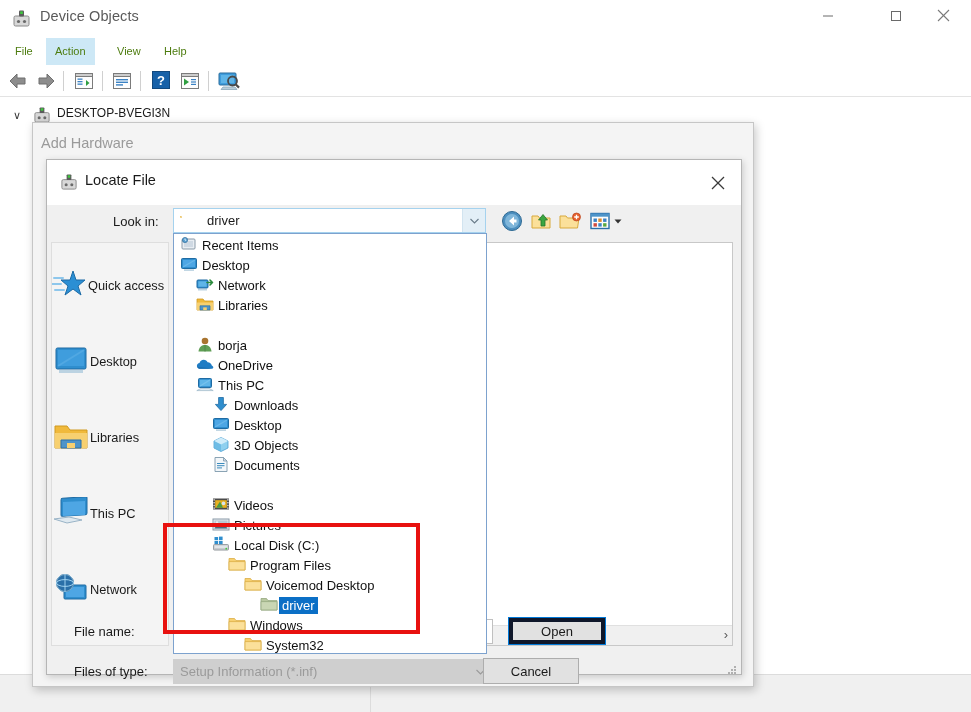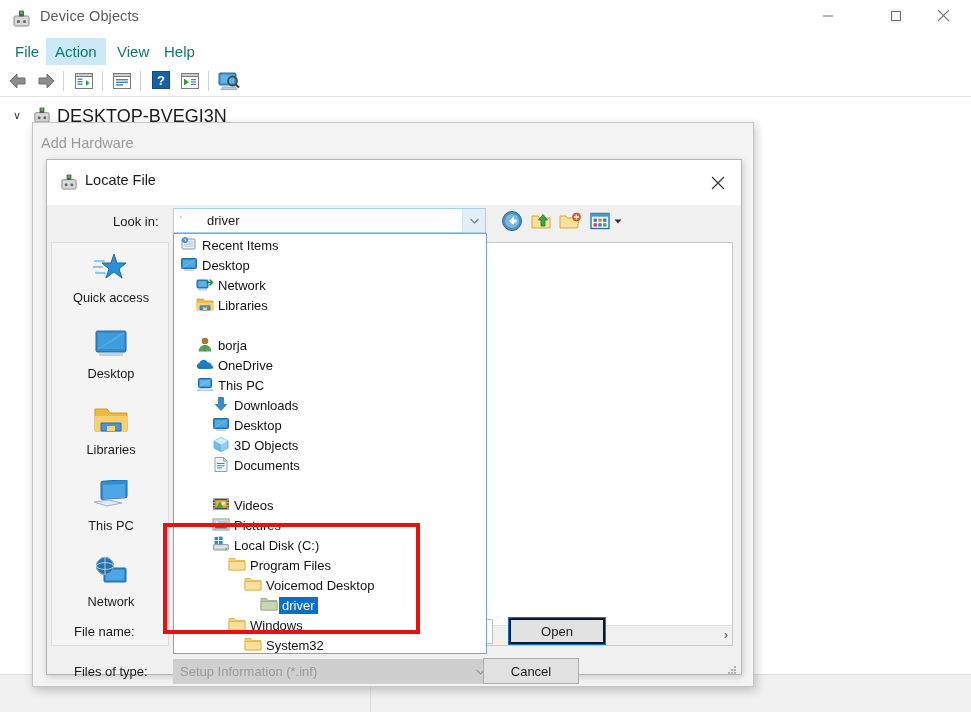--- a/index.html
+++ b/index.html
@@ -37,21 +37,21 @@
   .winbtn.max { left: 873px; }
   .winbtn.close { left: 920px; }
 
   
   .dm-menubar {
     position: absolute; left: 0; top: 38px; width: 971px; height: 27px;
     background: #ffffff;
   }
   .dm-menu {
     position: absolute; top: 0; height: 27px; line-height: 27px;
-    font-size: 15px; color: #0f766e; padding: 0 9px;
+    font-size: 11px; color: #4d7c0f; padding: 0 9px;
   }
   .dm-menu.m-file   { left: 6px; }
   .dm-menu.m-action { left: 46px; background: #cde8f6; }
   .dm-menu.m-view   { left: 108px; }
   .dm-menu.m-help   { left: 155px; }
 
   
   .dm-toolbar {
     position: absolute; left: 0; top: 65px; width: 971px; height: 32px;
     background: #ffffff; border-bottom: 1px solid #e3e3e3;
@@ -63,21 +63,21 @@
   .dm-treerow {
     position: absolute; left: 0; top: 98px; width: 971px; height: 36px;
   }
   .dm-chevron {
     position: absolute; left: 10px; top: 10px; width: 14px; height: 14px;
     color: #3a3a3a; font-size: 11px; line-height: 14px; text-align: center;
   }
   .dm-node-icon { position: absolute; left: 33px; top: 8px; width: 18px; height: 18px; }
   .dm-node-text {
     position: absolute; left: 57px; top: 8px;
-    font-size: 18px; color: #1a1a1a;
+    font-size: 12px; color: #1a1a1a;
   }
   .dm-statusbar {
     position: absolute; left: 0; bottom: 0; width: 971px; height: 38px;
     background: #f0f0f0; border-top: 1px solid #dcdcdc;
   }
   .dm-status-sep {
     position: absolute; left: 370px; top: 0; width: 1px; height: 38px; background: #dcdcdc;
   }
 
   
@@ -140,21 +140,21 @@
   }
   .nav-icon { position: absolute; top: 4px; width: 24px; height: 24px; }
 
   
   .placesbar {
     position: absolute; left: 4px; top: 37px; width: 118px; height: 404px;
     background: #f4f4f4; border: 1px solid #dedede;
   }
   .place {
     position: absolute; left: 0; width: 118px; height: 76px;
-    display: flex; flex-direction: column; align-items: center; justify-content: flex-start;
+    display: flex; flex-direction: row; align-items: center; justify-content: flex-start;
   }
   .place .glyph { height: 42px; display: flex; align-items: center; }
   .place .lbl { font-size: 12.8px; color: #1a1a1a; margin-top: 1px; }
 
   
   .filelist {
     position: absolute; left: 126px; top: 37px; right: 8px; height: 404px;
     background: #ffffff; border: 1px solid #c8c8c8;
   }
   .fl-col {
@@ -189,21 +189,21 @@
   .bot-combo.disabled .txt { color: #9a9a9a; }
   .bot-combo .chev {
     position: absolute; right: 7px; top: 5px; font-size: 11px; color: #6a6a6a;
   }
   .dlgbtn {
     position: absolute; width: 96px; height: 26px;
     background: #e1e1e1; border: 1px solid #adadad;
     font-size: 13px; color: #1a1a1a;
     display: flex; align-items: center; justify-content: center;
   }
-  .dlgbtn.default { border: 2px solid #0f172a; outline: 1px solid #0078d7; }
+  .dlgbtn.default { border: 4px solid #0f172a; outline: 1px solid #0078d7; }
   .resize-grip {
     position: absolute; right: 4px; bottom: 3px; width: 10px; height: 10px;
   }
 
   
   #lookin-dd {
     position: absolute; left: 126px; top: 28px; width: 314px; height: 421px;
     background: #ffffff; border: 1px solid #7da2ce;
     z-index: 40; overflow: hidden;
   }

